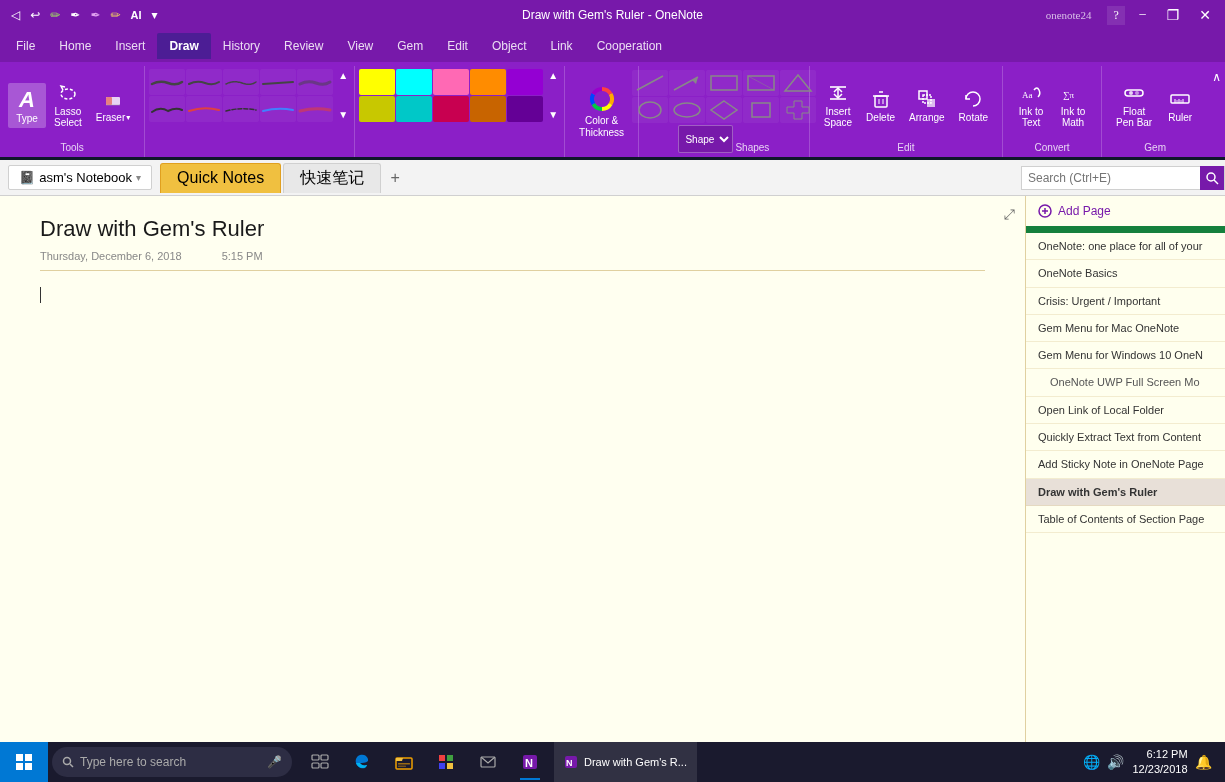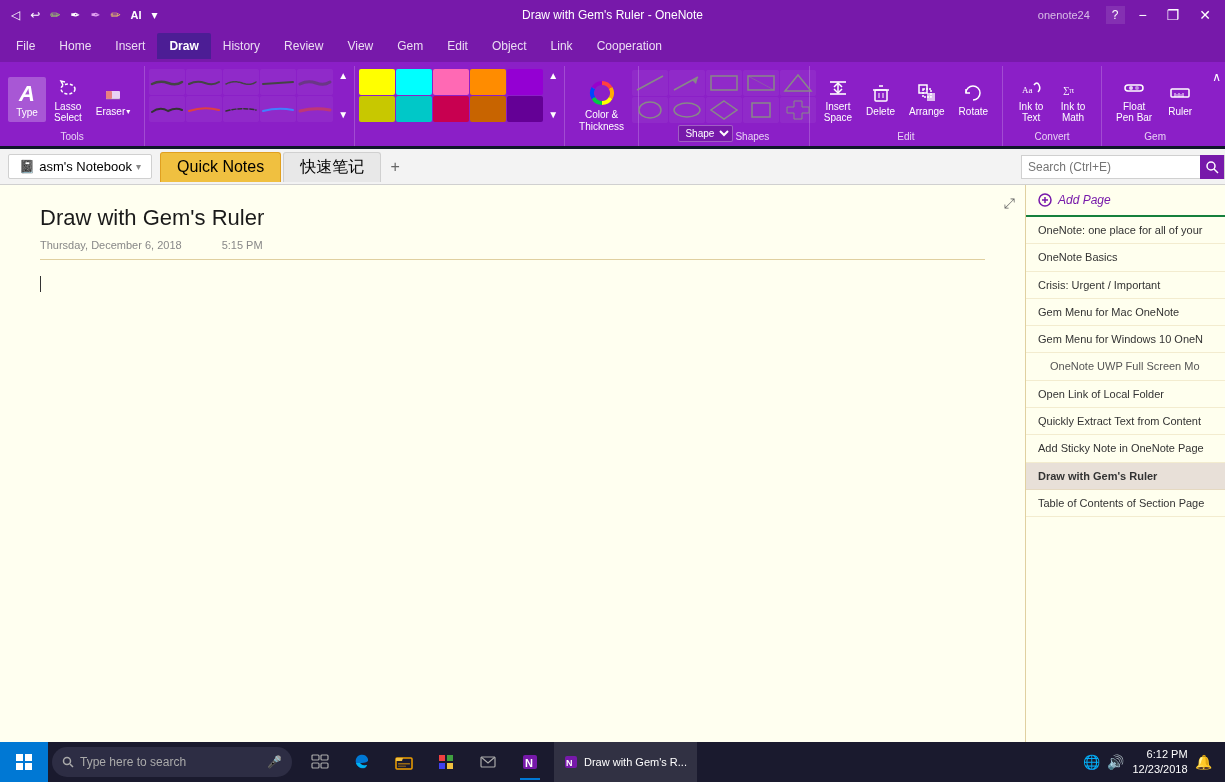--- a/index.html
+++ b/index.html
@@ -9,21 +9,21 @@
     .title-bar {
       height: 30px;
       background: #7719aa;
       display: flex;
       align-items: center;
       justify-content: space-between;
       padding: 0 8px;
       color: white;
     }
     .title-bar-center { font-size: 12px; color: white; position: absolute; left: 50%; transform: translateX(-50%); }
-    .title-bar-right { display: flex; align-items: center; gap: 8px; margin-left: auto; }
+    .title-bar-right { display: flex; align-items: center; gap: 8px; margin-left: auto; font-family: Liberation Serif, serif; }
     .title-btn { color: white; font-size: 14px; cursor: pointer; padding: 2px 6px; }
 
     
     .quick-access { display: flex; align-items: center; gap: 4px; }
     .qa-btn { color: white; font-size: 12px; cursor: pointer; padding: 2px 3px; border-radius: 2px; }
 
     
     .ribbon {
       background: #8b1fc7;
       border-bottom: 3px solid #0f172a;
@@ -233,22 +233,21 @@
       flex-direction: column;
     }
     .add-page-btn {
       display: flex;
       align-items: center;
       gap: 6px;
       padding: 8px 12px;
       cursor: pointer;
       font-size: 12px;
       color: #7719aa;
-      border-bottom: 2px solid #15803d;
-      font-style: italic;
+      border-bottom: 7px solid #15803d;
     }
     .page-list { flex: 1; overflow-y: auto; }
     .page-item {
       padding: 6px 12px;
       cursor: pointer;
       font-size: 11px;
       color: #333;
       border-bottom: 1px solid rgba(224,208,160,0.4);
       line-height: 1.3;
     }
@@ -614,21 +613,21 @@
             </div>
           <div class="pen-item">
               <svg width="34" height="22">
                 <polygon points="13,2 21,2 21,8 28,8 28,14 21,14 21,20 13,20 13,14 6,14 6,8 13,8" fill="none" stroke="#888" stroke-width="1"></polygon>
               </svg>
             </div>
         </div>
       </div>
 
       <div style="display:flex;align-items:center;gap:2px;margin-top:2px;">
-        <select style="font-size:10px;height:17px;background:#7719aa;color:white;border:1px solid rgba(255,255,255,0.3);border-radius:2px;padding:0 2px;">
+        <select style="font-size:10px;height:28px;background:#7719aa;color:white;border:1px solid rgba(255,255,255,0.3);border-radius:2px;padding:0 2px;">
           <option>Shape</option>
         </select>
         <div class="ribbon-group-label">Shapes</div>
       </div>
     </div>
 
     <div class="ribbon-group">
       <div class="ribbon-group-items">
         <div class="ribbon-btn">
           <svg width="22" height="22" viewBox="0 0 22 22">

